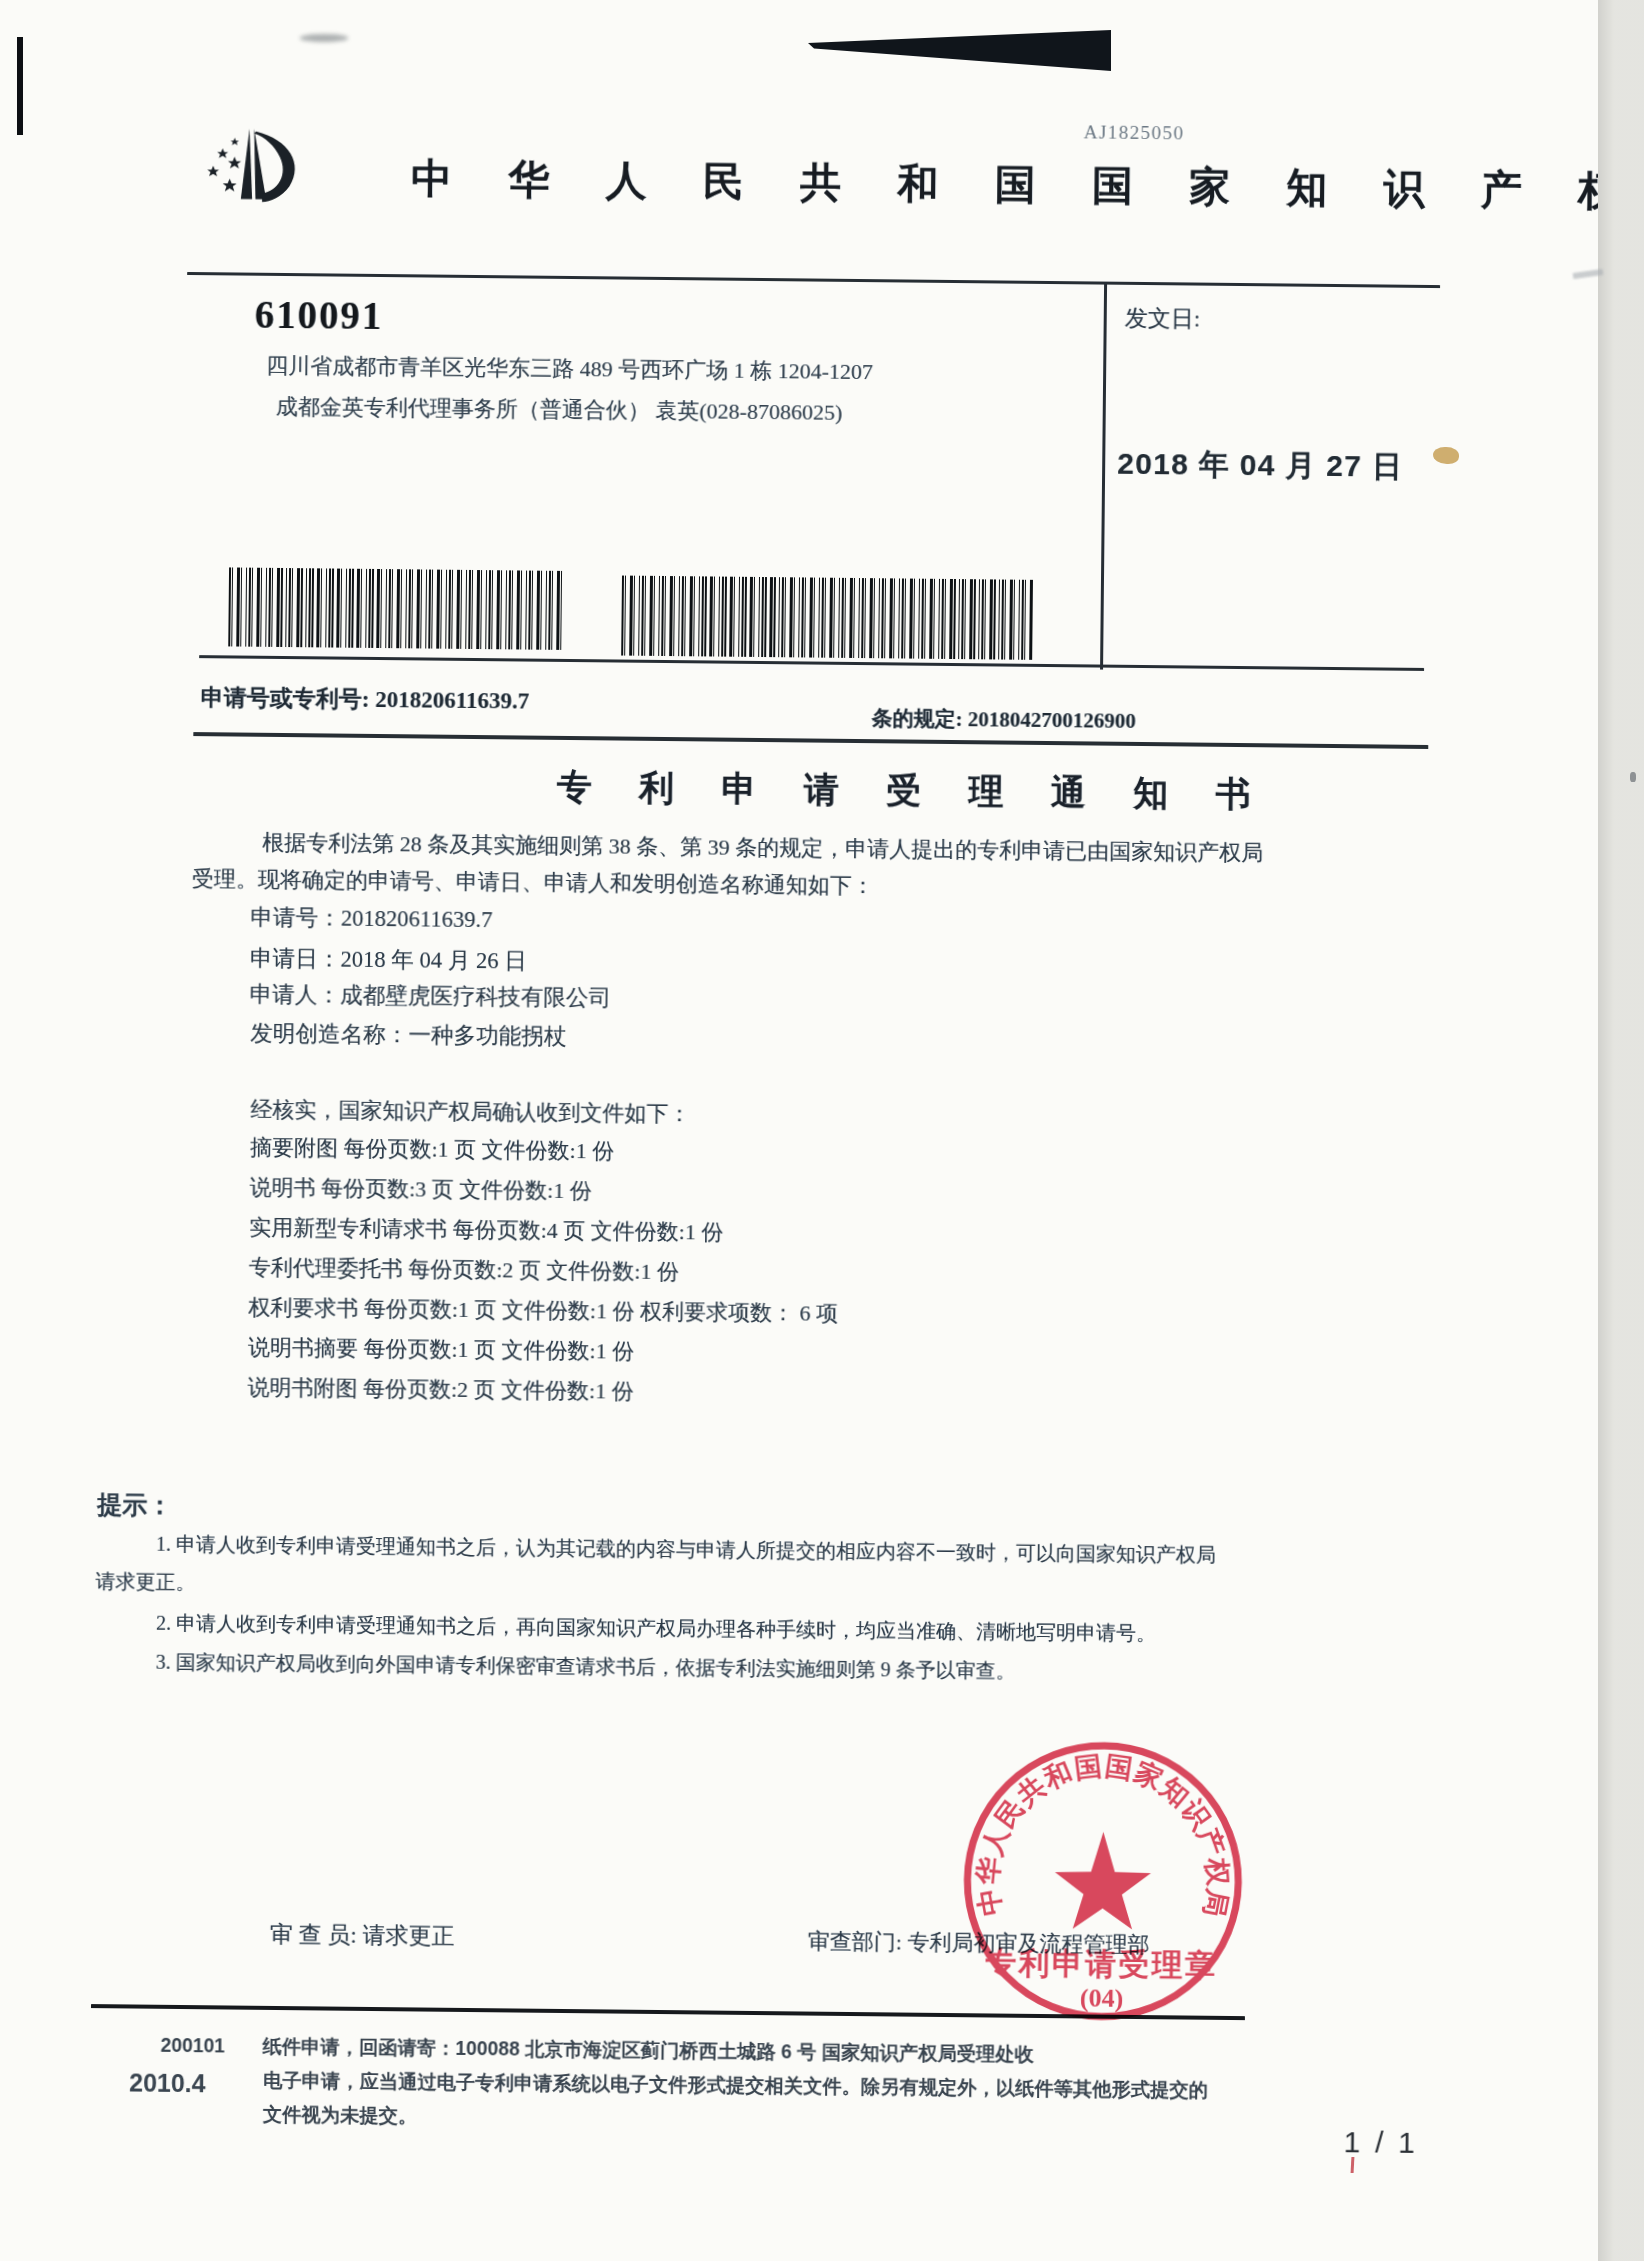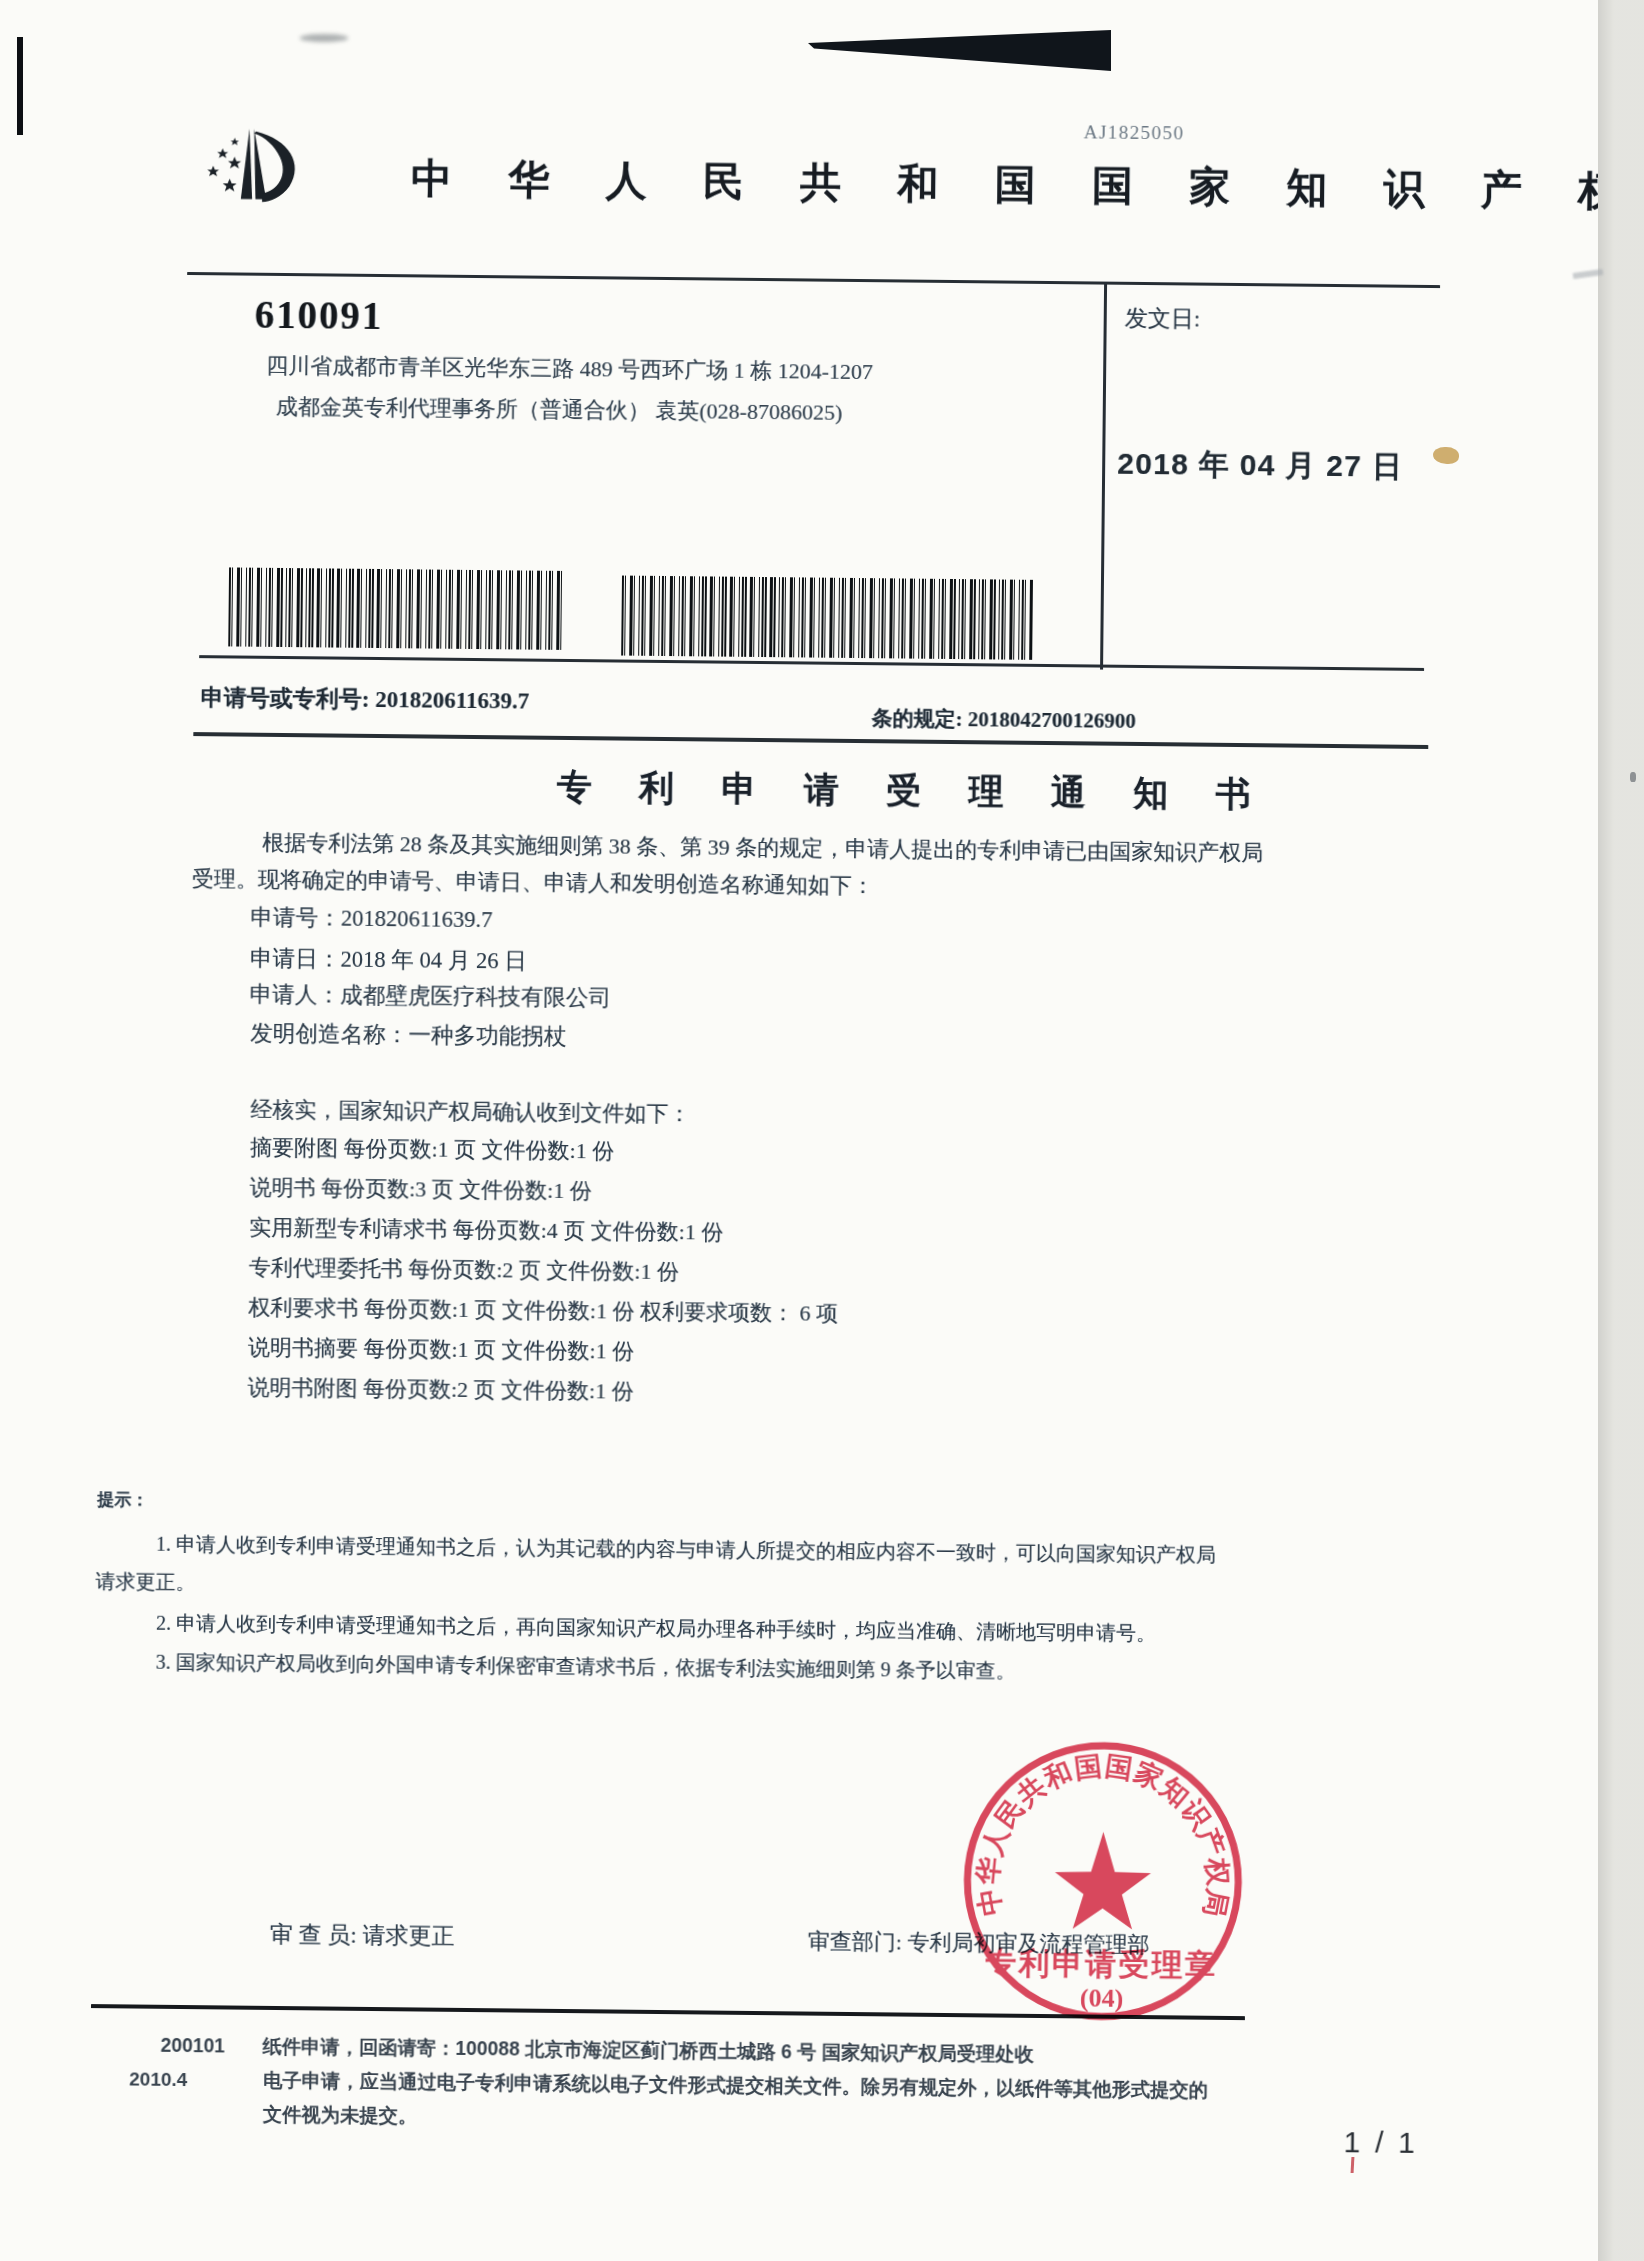--- a/index.html
+++ b/index.html
@@ -73,21 +73,21 @@
 
     <div class="abs ink" style="left:262px;top:1092px;font-size:22px;">经核实，国家知识产权局确认收到文件如下：</div>
     <div class="abs ink" style="left:262px;top:1130px;font-size:22px;">摘要附图 每份页数:1 页 文件份数:1 份</div>
     <div class="abs ink" style="left:262px;top:1170px;font-size:22px;">说明书 每份页数:3 页 文件份数:1 份</div>
     <div class="abs ink" style="left:262px;top:1210px;font-size:22px;">实用新型专利请求书 每份页数:4 页 文件份数:1 份</div>
     <div class="abs ink" style="left:262px;top:1250px;font-size:22px;">专利代理委托书 每份页数:2 页 文件份数:1 份</div>
     <div class="abs ink" style="left:262px;top:1290px;font-size:22px;">权利要求书 每份页数:1 页 文件份数:1 份 权利要求项数： 6 项</div>
     <div class="abs ink" style="left:262px;top:1330px;font-size:22px;">说明书摘要 每份页数:1 页 文件份数:1 份</div>
     <div class="abs ink" style="left:262px;top:1370px;font-size:22px;">说明书附图 每份页数:2 页 文件份数:1 份</div>
 
-    <div class="abs ink" style="left:113px;top:1487px;font-size:17px;font-weight:700;">提示：</div>
+    <div class="abs ink" style="left:113px;top:1487px;font-size:25px;font-weight:700;">提示：</div>
     <div class="abs ink" style="left:172px;top:1529px;font-size:20px;">1. 申请人收到专利申请受理通知书之后，认为其记载的内容与申请人所提交的相应内容不一致时，可以向国家知识产权局</div>
     <div class="abs ink" style="left:112px;top:1567px;font-size:20px;">请求更正。</div>
     <div class="abs ink" style="left:173px;top:1608px;font-size:20px;">2. 申请人收到专利申请受理通知书之后，再向国家知识产权局办理各种手续时，均应当准确、清晰地写明申请号。</div>
     <div class="abs ink" style="left:173px;top:1647px;font-size:20px;">3. 国家知识产权局收到向外国申请专利保密审查请求书后，依据专利法实施细则第 9 条予以审查。</div>
 
     <div class="abs ink" style="left:290px;top:1916px;font-size:23px;z-index:1;"><span>审 查 员:</span>&nbsp;<span>请求更正</span></div>
     <div class="abs ink" style="left:828px;top:1918px;font-size:22px;z-index:1;"><span>审查部门:</span>&nbsp;<span>专利局初审及流程管理部</span></div>
 
     <svg class="abs" style="left:974px;top:1718px;z-index:2;mix-blend-mode:multiply;opacity:0.92;" width="297" height="303" viewBox="0 0 500 500">
       <defs>
@@ -97,21 +97,21 @@
       <text font-size="46" font-weight="700" letter-spacing="2" font-family="Liberation Serif, DejaVu Serif, serif" fill="#d5374e">
         <textPath href="#sealArc" startOffset="50%" text-anchor="middle">中华人民共和国国家知识产权局</textPath>
       </text>
       <polygon points="250,167 270,234.5 330.8,235.7 282.3,272.5 300,330.8 250,296 200,330.8 217.7,272.5 169.2,235.7 230,234.5" fill="#d5374e"></polygon>
       <text x="250" y="408" text-anchor="middle" font-size="52" font-weight="700" letter-spacing="4" font-family="Liberation Serif, DejaVu Serif, serif" fill="#d5374e">专利申请受理章</text>
       <text x="250" y="462" text-anchor="middle" font-size="44" font-weight="700" font-family="Liberation Serif, DejaVu Serif, serif" fill="#d5374e">(04)</text>
     </svg>
 
     <div class="abs rule" style="left:112px;top:2003px;width:1154px;height:3.9px;background:#15181c;"></div>
     <div class="abs sans" style="left:150px;top:2033px;font-size:19.3px;font-weight:600;color:#3a4550;margin-left:32px;">200101</div>
-    <div class="abs sans" style="left:151px;top:2067px;font-size:19px;font-weight:600;color:#3a4550;">2010.4</div>
+    <div class="abs sans" style="left:151px;top:2067px;font-size:25px;font-weight:600;color:#3a4550;">2010.4</div>
     <div class="abs sans" style="left:284px;top:2030px;font-size:19.3px;font-weight:600;color:#39444f;">纸件申请，回函请寄：100088  北京市海淀区蓟门桥西土城路 6 号   国家知识产权局受理处收</div>
     <div class="abs sans" style="left:285px;top:2064px;font-size:19.3px;font-weight:600;color:#39444f;">电子申请，应当通过电子专利申请系统以电子文件形式提交相关文件。除另有规定外，以纸件等其他形式提交的</div>
     <div class="abs sans" style="left:285px;top:2098px;font-size:19.3px;font-weight:600;color:#39444f;">文件视为未提交。</div>
     <div class="abs sans" style="left:1366px;top:2111px;font-size:30px;letter-spacing:3.2px;color:#2a2f35;">1 / 1</div>
 
   </div>
 
   <div class="artifact" style="left:17px;top:37px;width:5.8px;height:98px;background:#0c0f13;filter:blur(0.6px);"></div>
   <div class="artifact" style="left:808px;top:30px;width:303px;height:41px;background:#10151b;
        clip-path:polygon(0 32%,100% 0,100% 100%,2% 45%);"></div>

